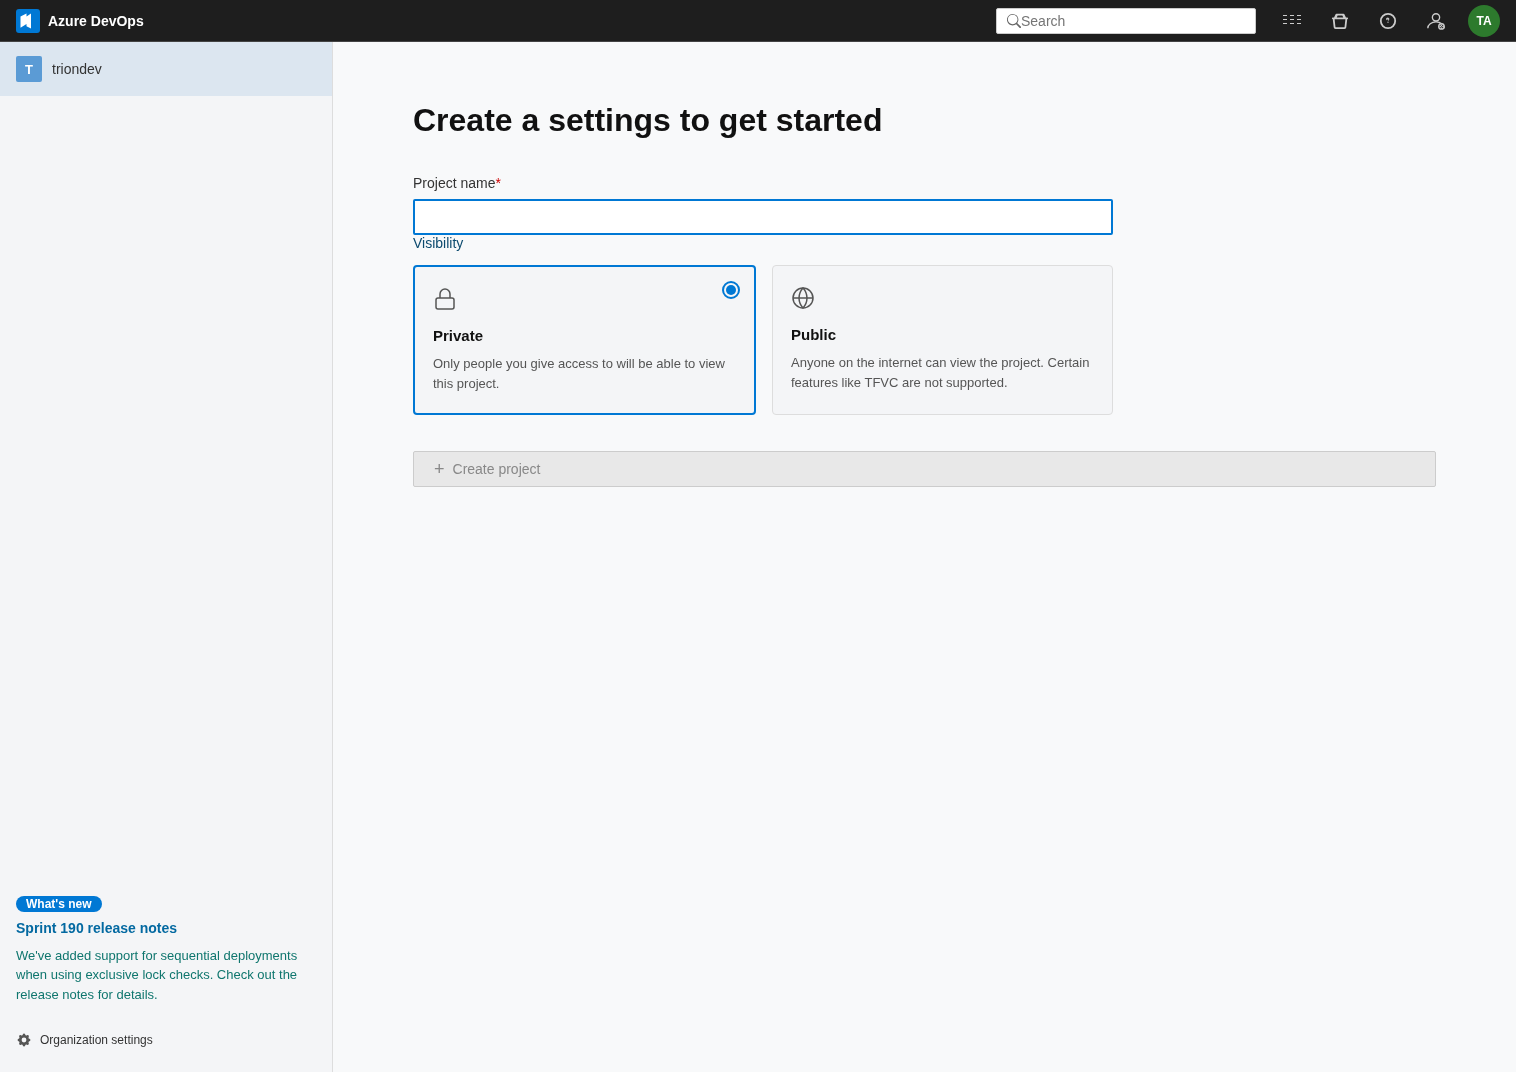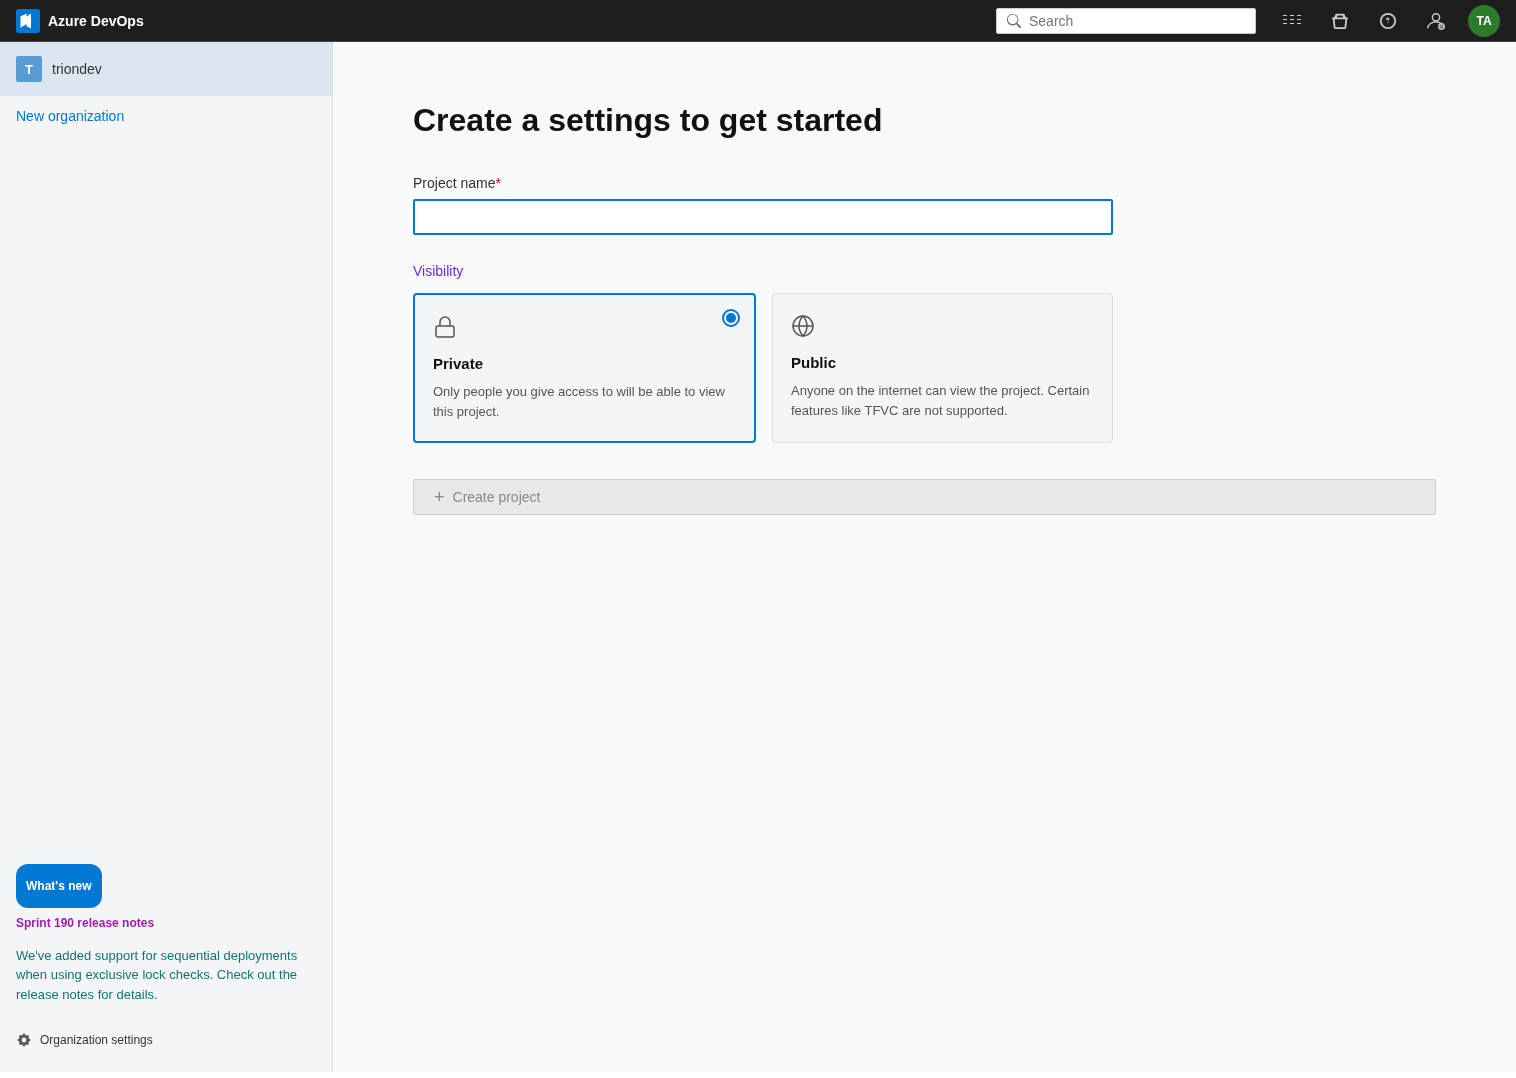--- a/index.html
+++ b/index.html
@@ -30,21 +30,20 @@
     }
     .header-spacer { flex: 1; }
     .search-bar {
       display: flex;
       align-items: center;
       background: #fff;
       border: 1px solid #ccc;
       border-radius: 2px;
       padding: 4px 10px;
       width: 260px;
-      gap: 8px;
     }
     .search-bar input {
       border: none;
       outline: none;
       font-size: 14px;
       color: #555;
       width: 100%;
       background: transparent;
     }
     .search-icon-svg { color: #666; flex-shrink: 0; }
@@ -130,30 +129,30 @@
       margin-top: auto;
       padding: 16px;
     }
     .whats-new-badge {
       display: inline-block;
       background: #0078d4;
       color: #fff;
       font-size: 12px;
       font-weight: 600;
       border-radius: 12px;
-      padding: 15px 10px;
+      padding: 1px 10px;
       margin-bottom: 8px;
     }
     .release-link {
-      color: #a21caf;
-      font-size: 12px;
+      color: #0369a1;
+      font-size: 14px;
       font-weight: 600;
       text-decoration: none;
       display: block;
-      margin-bottom: 16px;
+      margin-bottom: 10px;
     }
     .release-desc {
       font-size: 13px;
       color: #0f766e;
       line-height: 1.5;
       margin-bottom: 20px;
     }
     .org-settings {
       display: flex;
       align-items: center;
@@ -196,22 +195,21 @@
       border: 2px solid #0078d4;
       border-radius: 2px;
       padding: 0 8px;
       font-size: 14px;
       outline: none;
       background: #fff;
     }
 
     .visibility-label {
       font-size: 14px;
-      color: #6d28d9;
-      margin-top: 28px;
+      color: #0c4a6e;
       margin-bottom: 14px;
       font-weight: 500;
     }
 
     .visibility-options {
       display: flex;
       gap: 16px;
       max-width: 700px;
     }
     .visibility-card {
@@ -338,21 +336,20 @@
   </div>
 </div>
 
 <div class="layout">
 
   <div class="sidebar">
     <div class="sidebar-org">
       <div class="org-avatar">T</div>
       <span class="org-name">triondev</span>
     </div>
-    <a class="sidebar-new-org" href="#">New organization</a>
 
     <div class="sidebar-bottom">
       <div>
         <span class="whats-new-badge">What's new</span>
       </div>
       <a class="release-link" href="#">Sprint 190 release notes</a>
       <p class="release-desc">We've added support for sequential deployments when using exclusive lock checks. Check out the release notes for details.</p>
       <div class="org-settings">
         <svg class="gear-icon-svg" width="16" height="16" viewBox="0 0 20 20" fill="#555" xmlns="http://www.w3.org/2000/svg">
           <path fill-rule="evenodd" d="M11.49 3.17c-.38-1.56-2.6-1.56-2.98 0a1.532 1.532 0 01-2.286.948c-1.372-.836-2.942.734-2.106 2.106.54.886.061 2.042-.947 2.287-1.561.379-1.561 2.6 0 2.978a1.532 1.532 0 01.947 2.287c-.836 1.372.734 2.942 2.106 2.106a1.532 1.532 0 012.287.947c.379 1.561 2.6 1.561 2.978 0a1.533 1.533 0 012.287-.947c1.372.836 2.942-.734 2.106-2.106a1.533 1.533 0 01.947-2.287c1.561-.379 1.561-2.6 0-2.978a1.532 1.532 0 01-.947-2.287c.836-1.372-.734-2.942-2.106-2.106a1.532 1.532 0 01-2.287-.947zM10 13a3 3 0 100-6 3 3 0 000 6z" clip-rule="evenodd"></path>

